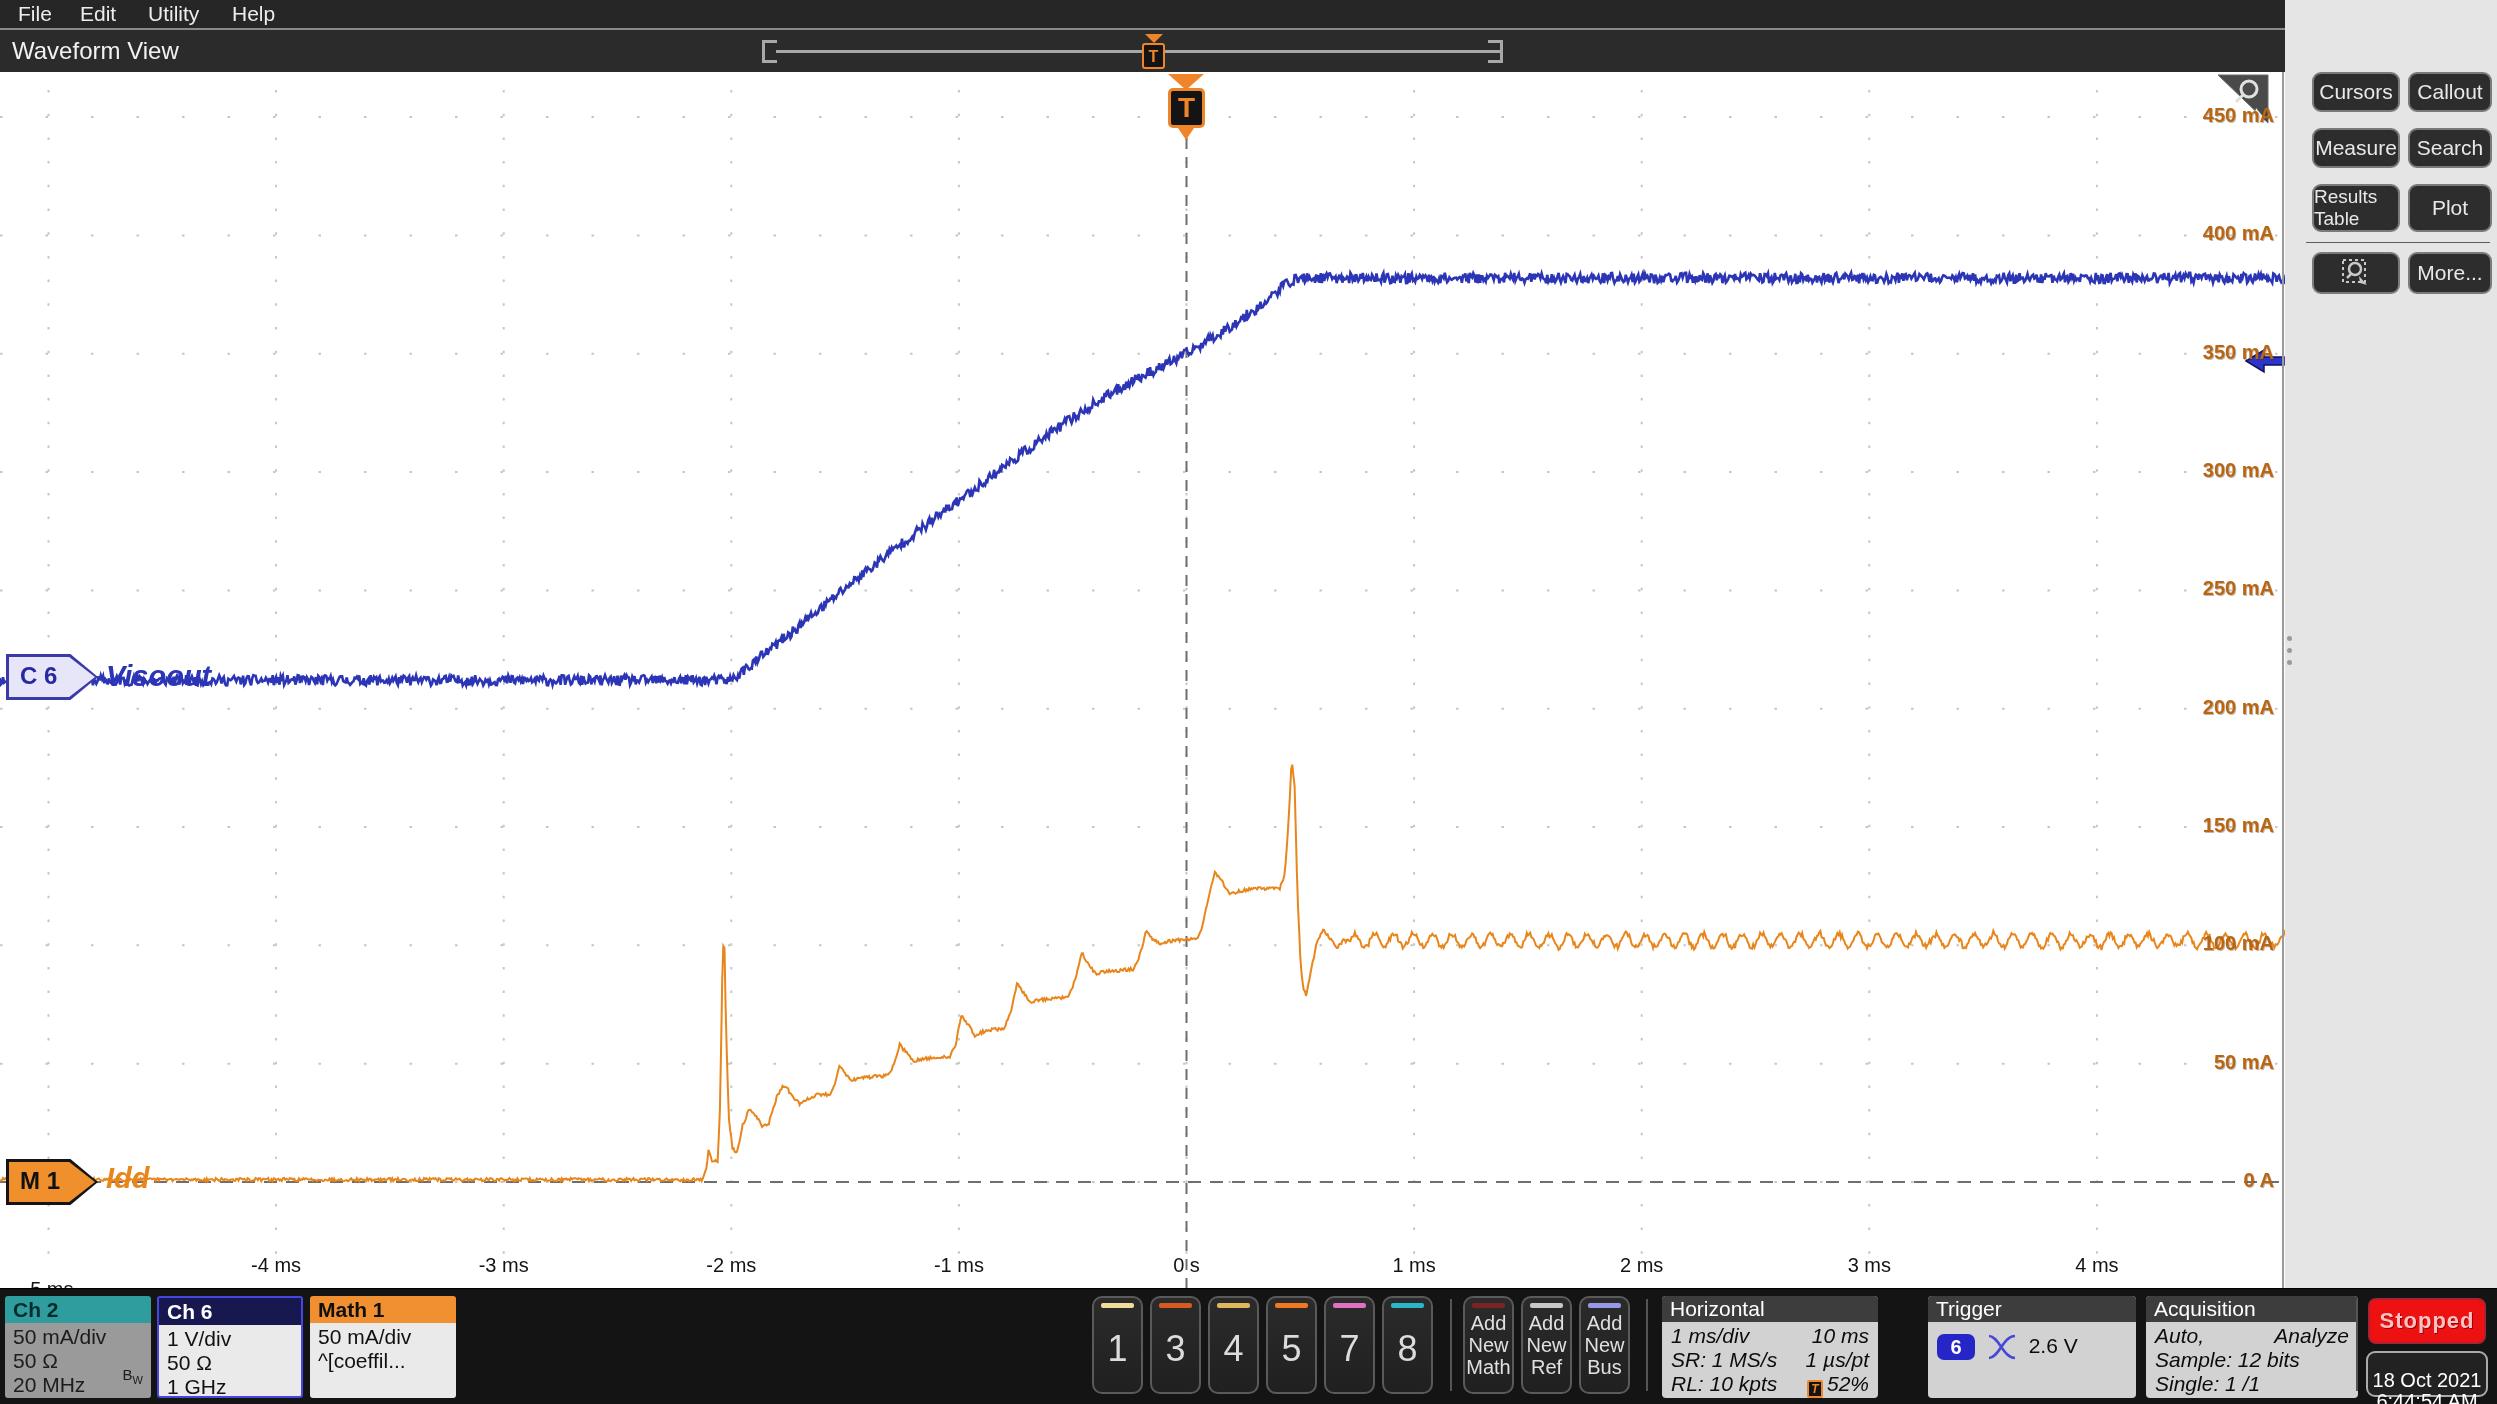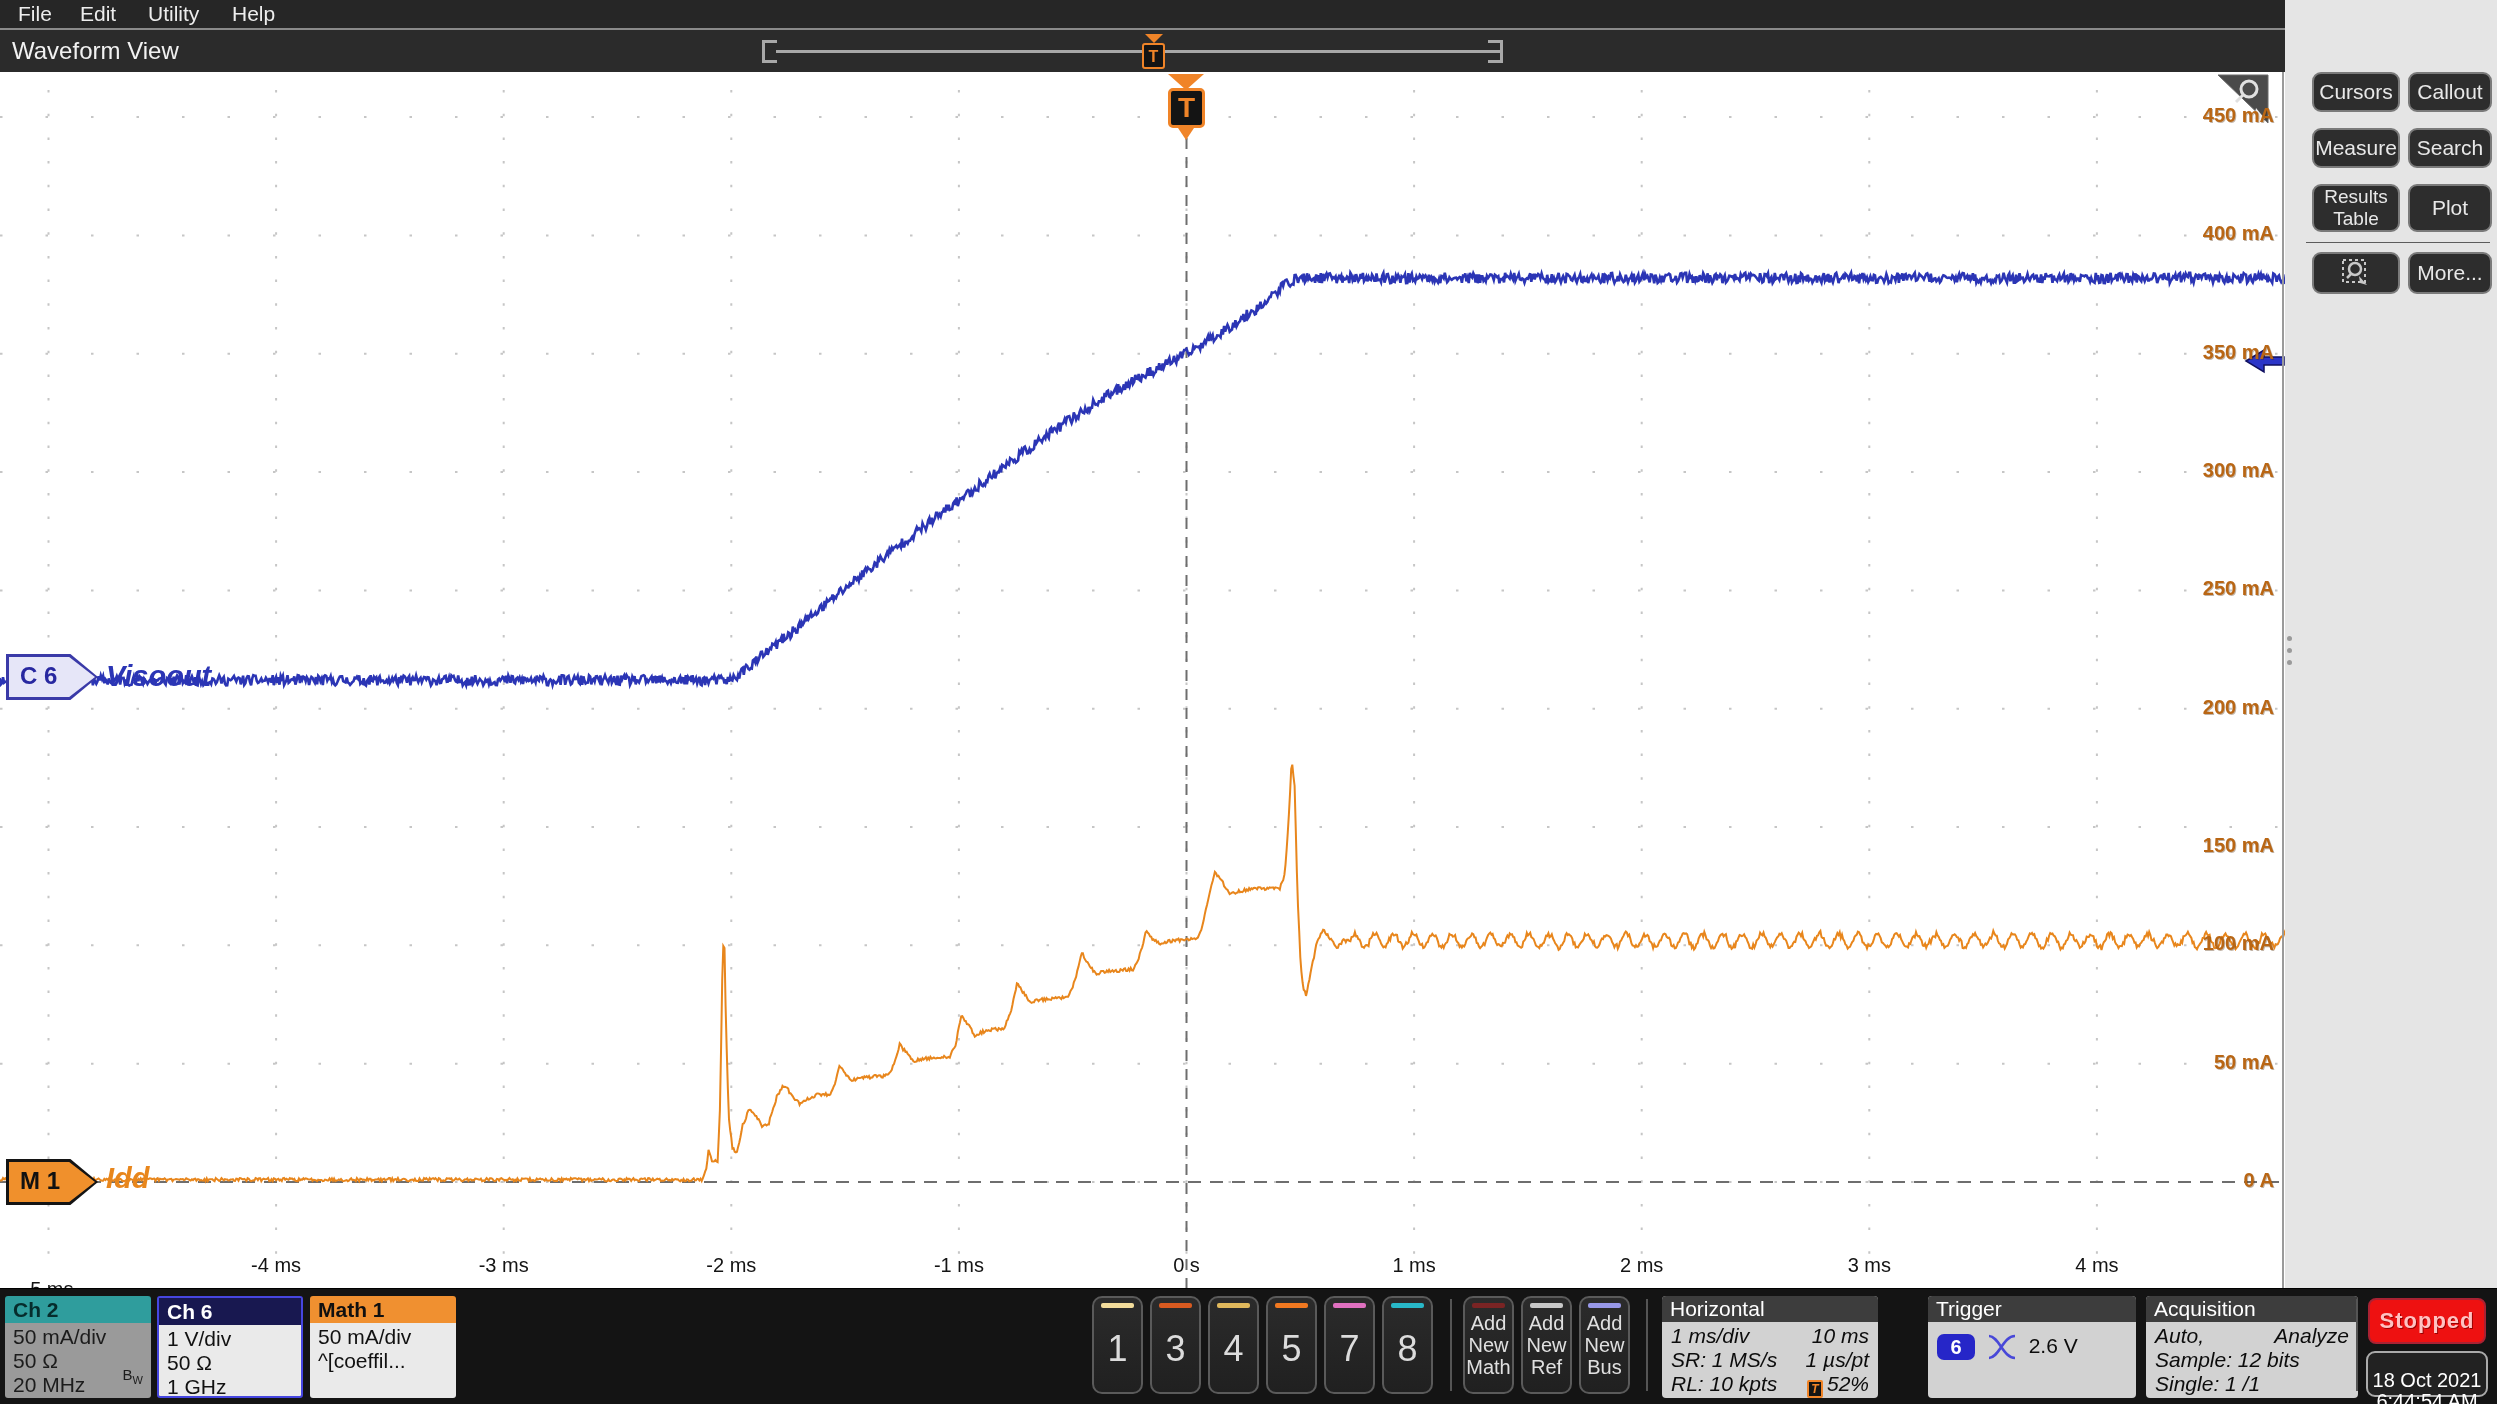--- a/index.html
+++ b/index.html
@@ -59,21 +59,21 @@
   
   .sidebar{position:absolute;left:2285px;top:0;width:212px;height:1288px;background:#1e1e1e;}
   .logo{position:absolute;left:0;top:6px;width:100%;text-align:center;font-size:31px;font-weight:bold;
         color:#ffffff;letter-spacing:0.5px;}
   .lgk{position:relative;display:inline-block;}
   .lgk::after{content:"";position:absolute;left:3px;top:6px;width:7px;height:18px;background:#18b8d8;
               transform:skewX(-30deg);}
   .addnew{position:absolute;left:0;top:40px;width:100%;text-align:center;font-size:22px;font-weight:bold;color:#f0f0f0;}
   .groupbox{position:absolute;left:16px;top:64px;width:182px;height:246px;border:1px solid #55483c;border-radius:4px;}
   .sbtn{position:absolute;background:#2d2d2d;border:2px solid #7a7a7a;border-radius:9px;color:#e8e8e8;
-        font-size:21px;display:flex;align-items:center;justify-content:center;text-align:center;line-height:22px;cursor:pointer;}
+        font-size:21px;display:flex;align-items:center;justify-content:center;text-align:left;line-height:22px;cursor:pointer;}
   .sb-divider{position:absolute;left:2306px;top:242px;width:184px;height:1px;background:#5c5c5c;}
 
   
   .bottombar{position:absolute;left:0;top:1288px;width:2497px;height:116px;background:#141414;border-top:1px solid #000;}
   .badge3{position:absolute;top:7px;width:146px;height:102px;border-radius:3px;overflow:hidden;cursor:pointer;}
   .badge3.sel{border:2px solid #4646e0;}
   .bhead{height:27px;font-size:21px;font-weight:bold;padding-left:8px;line-height:27px;}
   .bbody{height:75px;font-size:21px;line-height:24px;padding:2px 8px;position:relative;}
   .h-ch2{background:#2f9d9d;color:#073;color:#062c2c;} .b-ch2{background:#9a9a9a;color:#1c1c1c;}
   .h-ch6{background:#181850;color:#fff;} .b-ch6{background:#eaeaea;color:#111;}
@@ -185,21 +185,21 @@
 
     <svg class="lvlarrow" width="42" height="30" viewBox="0 0 42 30">
       <polygon points="2,15 20,4 20,11 40,11 40,19 20,19 20,26" fill="#2b35c8" stroke="#101060" stroke-width="1.5"></polygon>
     </svg>
   <div class="ylab" style="top: 32.12px;">450 mA</div>
       <div class="ylab" style="top: 150.44px;">400 mA</div>
       <div class="ylab" style="top: 268.76px;">350 mA</div>
       <div class="ylab" style="top: 387.08px;">300 mA</div>
       <div class="ylab" style="top: 505.4px;">250 mA</div>
       <div class="ylab" style="top: 623.72px;">200 mA</div>
-      <div class="ylab" style="top: 742.04px; margin-top: 20px;">150 mA</div>
+      <div class="ylab" style="top: 742.04px;">150 mA</div>
       <div class="ylab" style="top: 860.36px;">100 mA</div>
       <div class="ylab" style="top: 978.68px;">50 mA</div>
       <div class="ylab" style="top: 1097px;">0 A</div>
       <div class="xlab" style="left: -1.5px; margin-top: 24px;">-5 ms</div>
       <div class="xlab" style="left: 226.1px;">-4 ms</div>
       <div class="xlab" style="left: 453.7px;">-3 ms</div>
       <div class="xlab" style="left: 681.3px;">-2 ms</div>
       <div class="xlab" style="left: 908.9px;">-1 ms</div>
       <div class="xlab" style="left: 1136.5px;">0 s</div>
       <div class="xlab" style="left: 1364.1px;">1 ms</div>

